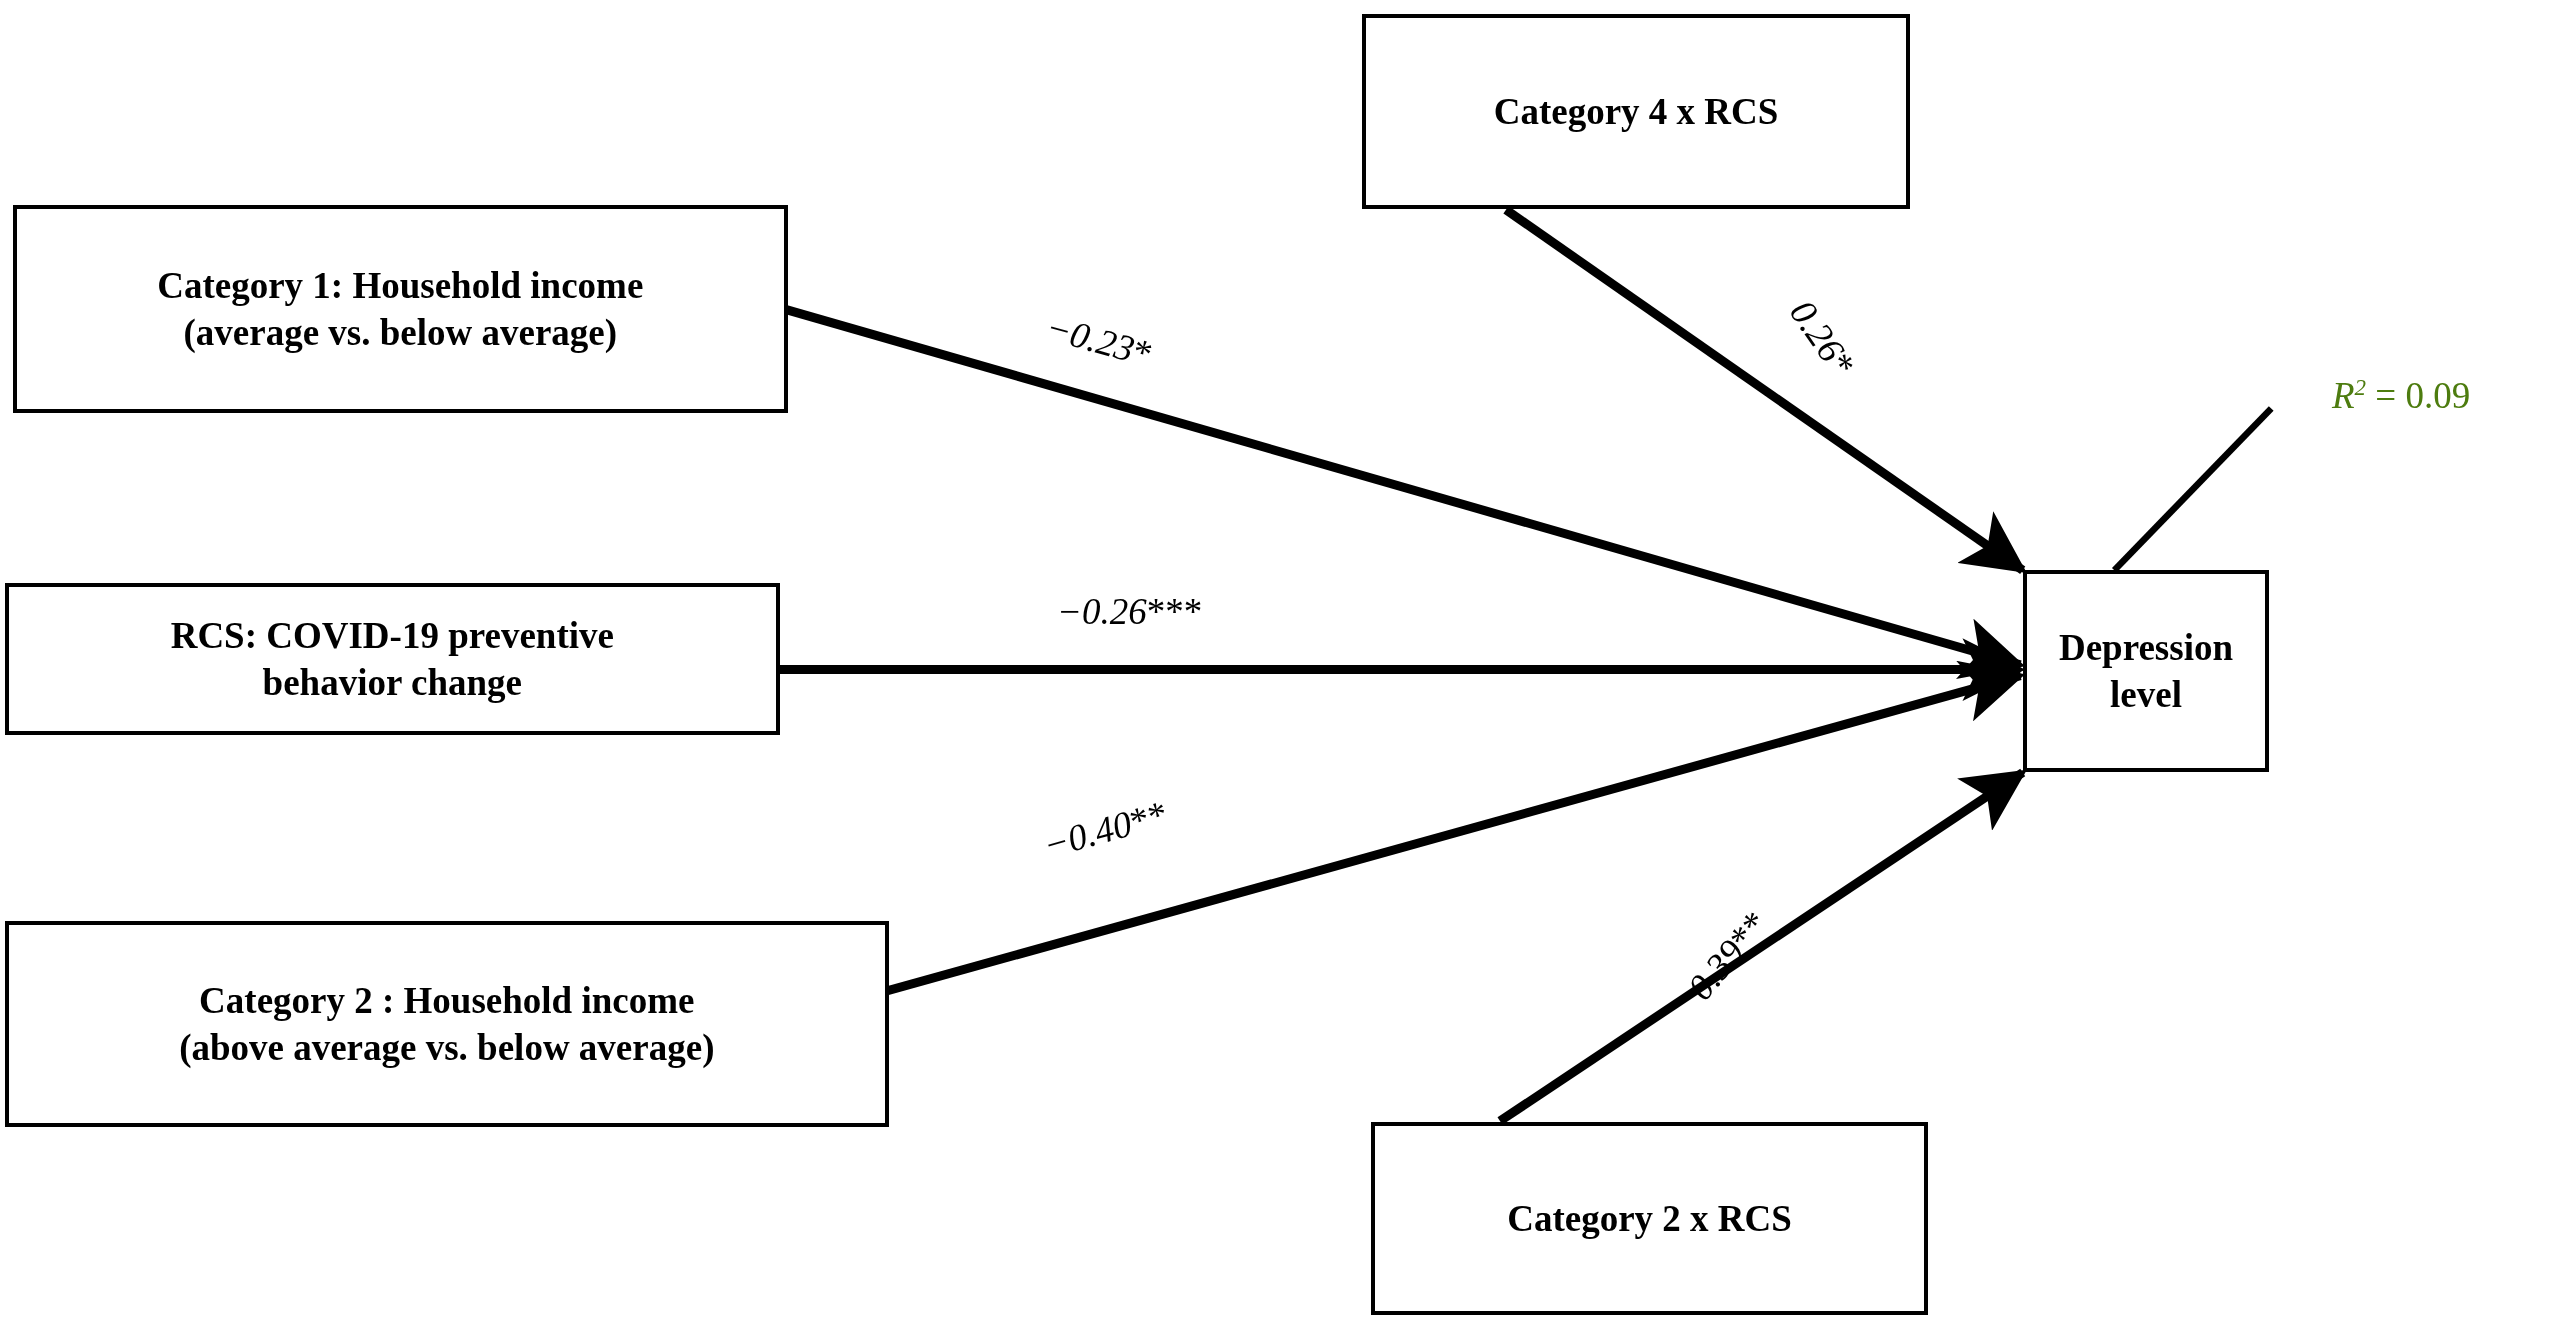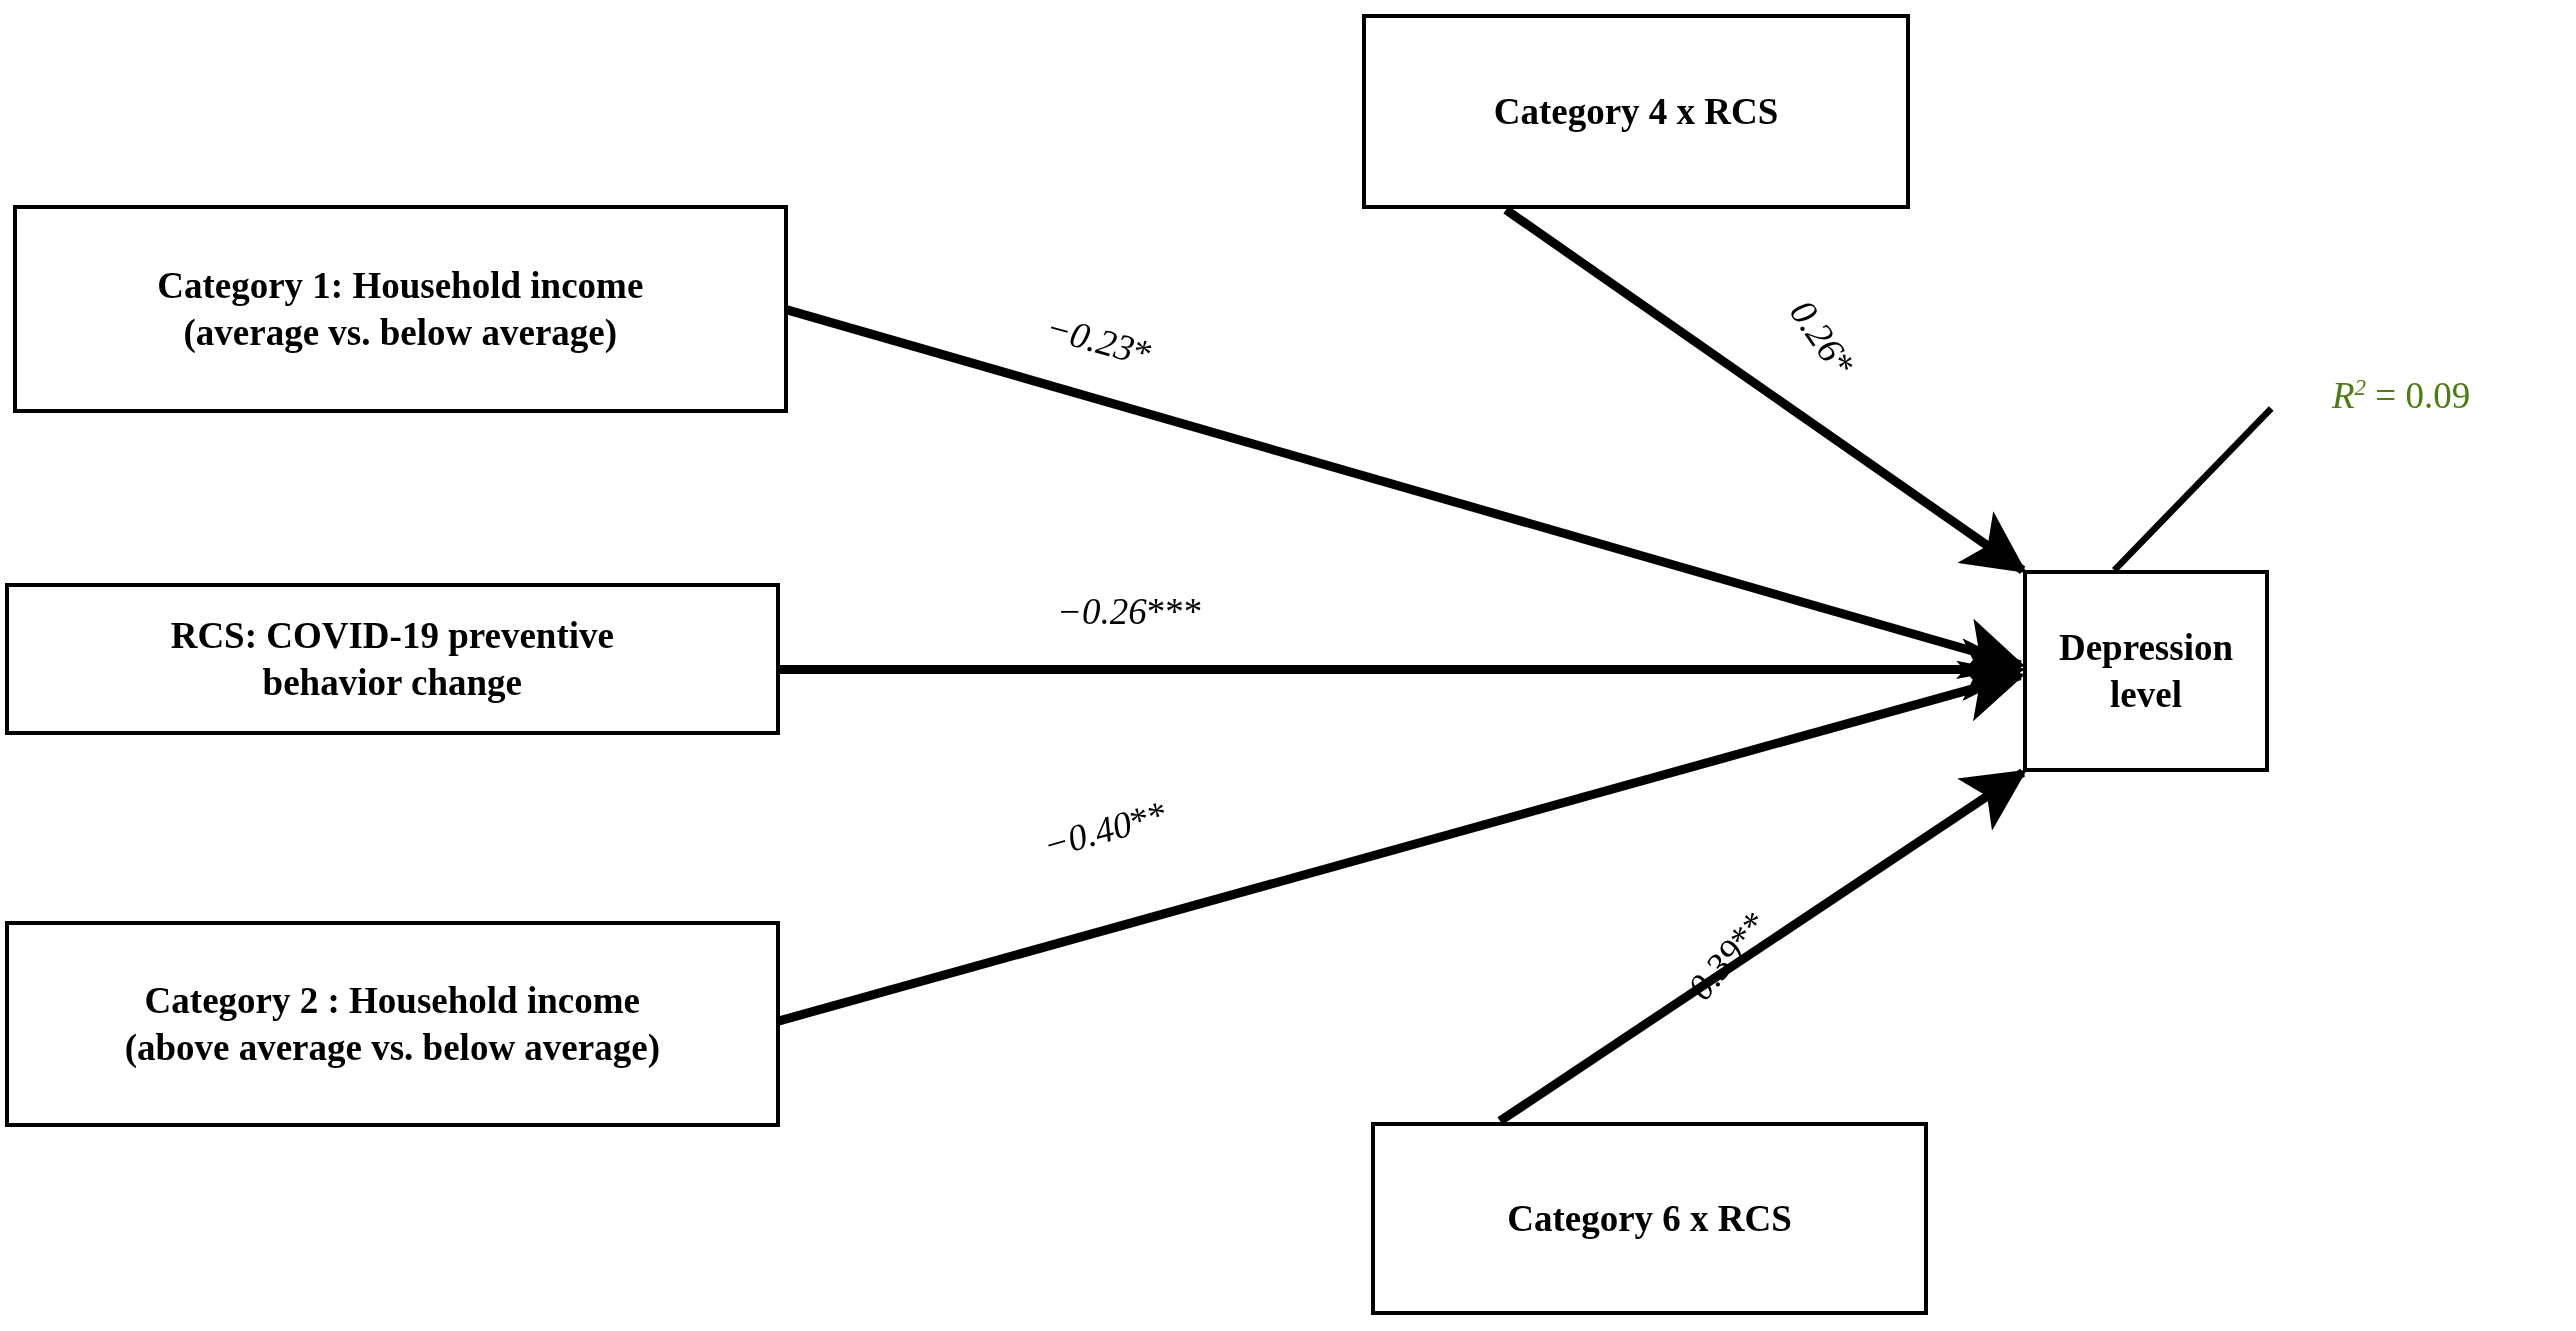--- a/index.html
+++ b/index.html
@@ -95,31 +95,31 @@
   <div class="node-box" style="left:4.8px; top:205px; width:775px; height:208px;margin-left:8px;">
     <span class="node-label">Category 1: Household income
 (average vs. below average)</span>
   </div>
 
   <div class="node-box" style="left:4.8px; top:575px; width:775px; height:152px;margin-top:8px;">
     <span class="node-label">RCS: COVID-19 preventive
 behavior change</span>
   </div>
 
-  <div class="node-box" style="left:4.8px; top:921px; width:775px; height:206px;">
+  <div class="node-box" style="left:4.8px; top:921px; width:884px; height:206px;">
     <span class="node-label">Category 2 : Household income
 (above average vs. below average)</span>
   </div>
 
   <div class="node-box" style="left:1362px; top:13.8px; width:548px; height:195px;">
     <span class="node-label">Category 4 x RCS</span>
   </div>
 
   <div class="node-box" style="left:1371px; top:1122px; width:557px; height:193px;">
-    <span class="node-label">Category 6 x RCS</span>
+    <span class="node-label">Category 2 x RCS</span>
   </div>
 
   <div class="node-box" style="left:2023px; top:570px; width:246px; height:202px;">
     <span class="node-label">Depression level</span>
   </div>
 
   <div class="path-label" style="left:1045px; top:319px; transform: rotate(15.5deg);">
     <span>−0.23</span><span class="stars">*</span>
   </div>
 

